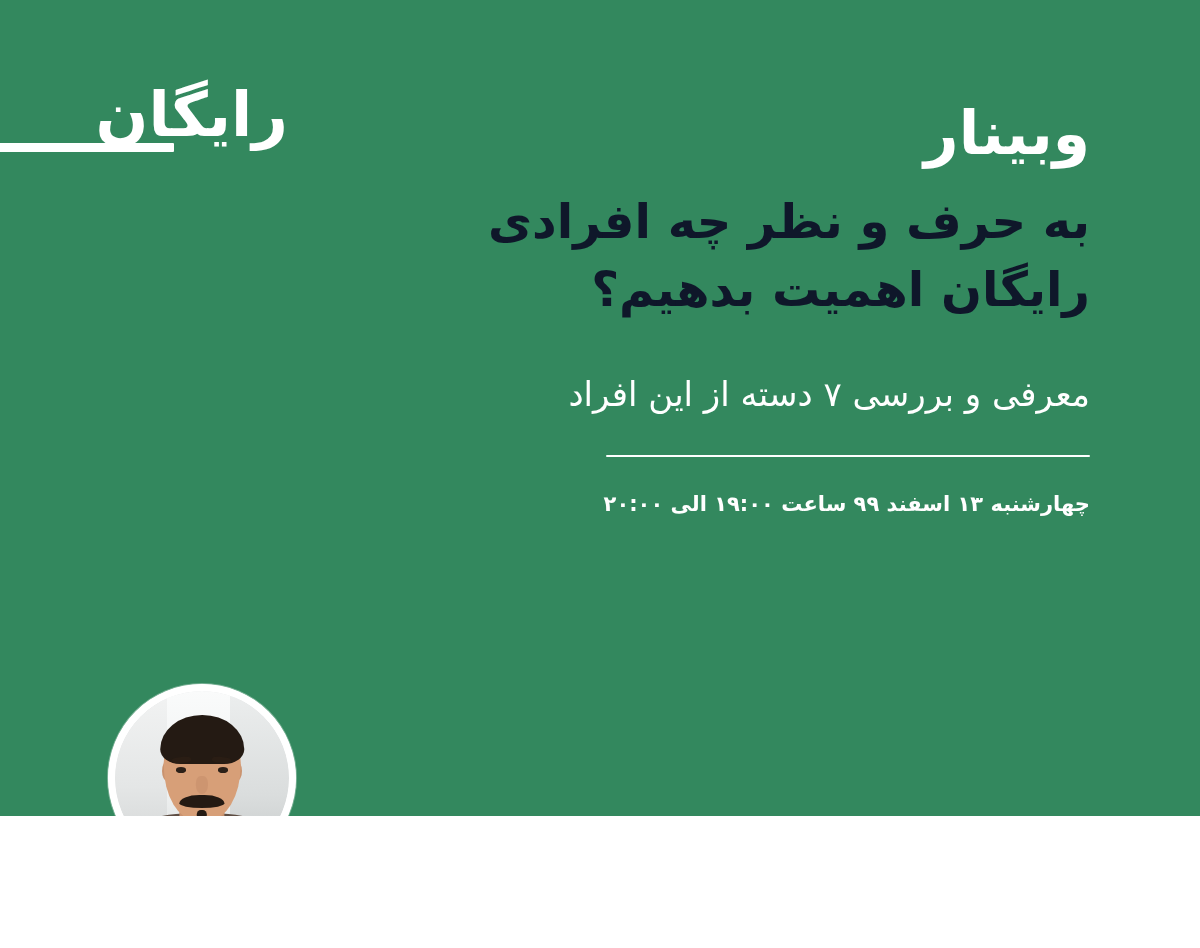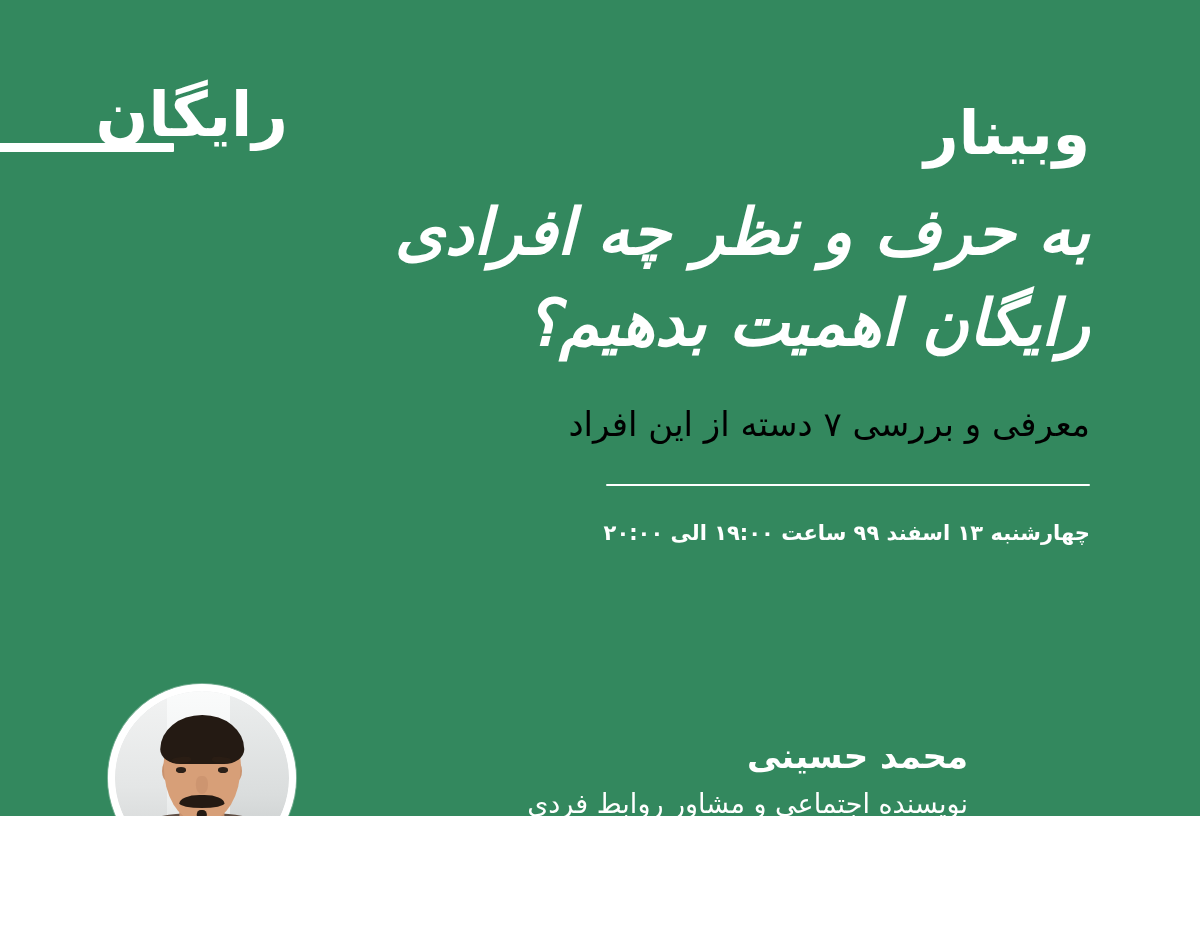--- a/index.html
+++ b/index.html
@@ -72,34 +72,33 @@
     margin: 12px 0 18px 0;
     letter-spacing: 0;
   }
 
   .headline {
     margin: 0;
     padding: 0;
   }
   .headline-line {
     display: block;
-    font-size: 64px;
-    font-weight: 700;
-    color: #ffffff;
+    font-size: 48px;
+    font-weight: 700;
+    color: #0f172a;
     line-height: 1.42;
     letter-spacing: 0;
     white-space: nowrap;
-    font-style: italic;
   }
 
   .subtitle {
-    margin: 32px 0 0 0;
+    margin: 48px 0 0 0;
     font-size: 34px;
     font-weight: 400;
-    color: #000000;
+    color: #ffffff;
     line-height: 1.4;
     white-space: nowrap;
   }
 
   .divider {
     margin: 36px 0 0 auto;
     width: 484px;
     height: 2px;
     background: #ffffff;
     border: 0;
@@ -351,19 +350,15 @@
         <div class="ph-brow-r"></div>
         <div class="ph-eye-l"></div>
         <div class="ph-eye-r"></div>
         <div class="ph-nose"></div>
         <div class="ph-mustache"></div>
         <div class="ph-soul"></div>
       </div>
       <div class="avatar-ring"></div>
     </div>
 
-    <div class="speaker-text">
-      <div class="speaker-name">محمد حسینی</div>
-      <div class="speaker-role">نویسنده اجتماعی و مشاور روابط فردی</div>
-    </div>
   </div>
 
 </div>
 
 </body></html>

